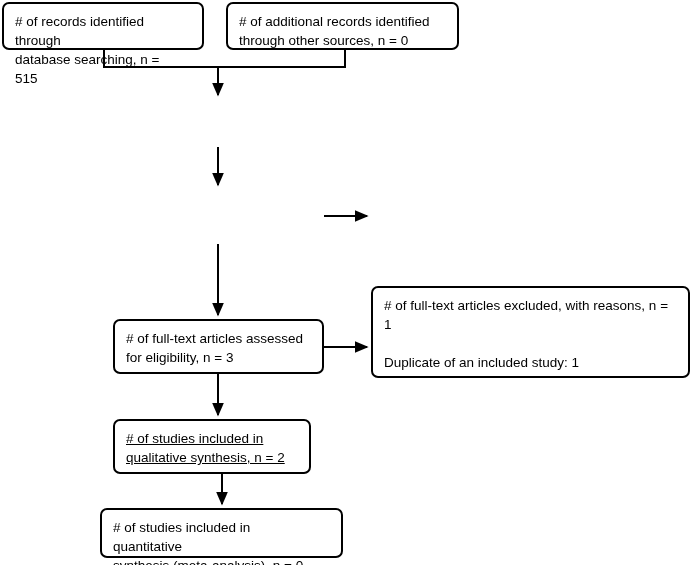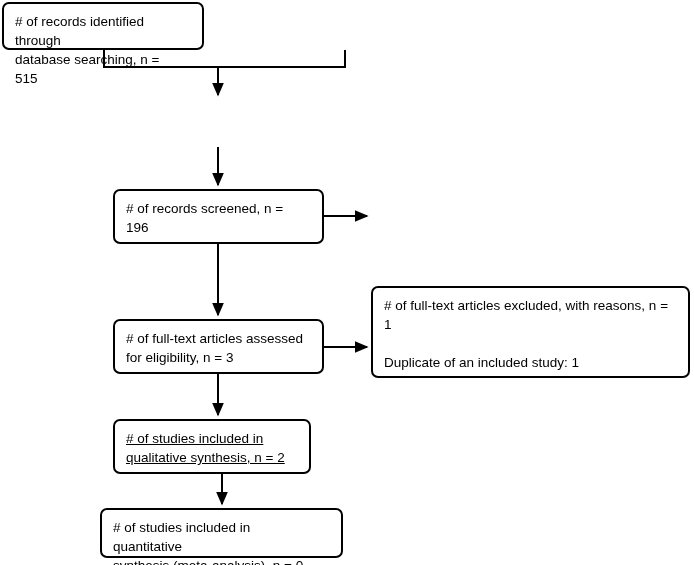--- a/index.html
+++ b/index.html
@@ -81,24 +81,24 @@
     </g>
 
     <g>
       <line x1="222" y1="474" x2="222" y2="504" stroke="#000000" stroke-width="2" marker-end="url(#arrowhead)"></line>
     </g>
   </svg>
 
   <div class="flow-box" style="left:2px; top:2px; width:202px; height:48px;"># of records identified through
 database searching, n = 515</div>
 
+  <div class="flow-box" style="left:226px; top:2px; width:233px; height:48px;"># of additional records identified
+through other sources, n = 0</div>
 
 
-  <div class="flow-box" style="left:113px; top:189px; width:211px; height:55px;"># of records screened, n =
-196</div>
 
 
   <div class="flow-box" style="left:113px; top:319px; width:211px; height:55px;"># of full-text articles assessed
 for eligibility, n = 3</div>
 
   <div class="flow-box" style="left:371px; top:286px; width:319px; height:92px;"># of full-text articles excluded, with reasons, n = 1
 
 Duplicate of an included study: 1</div>
 
   <div class="flow-box" style="left:113px; top:419px; width:198px; height:55px;text-decoration:underline;"># of studies included in

